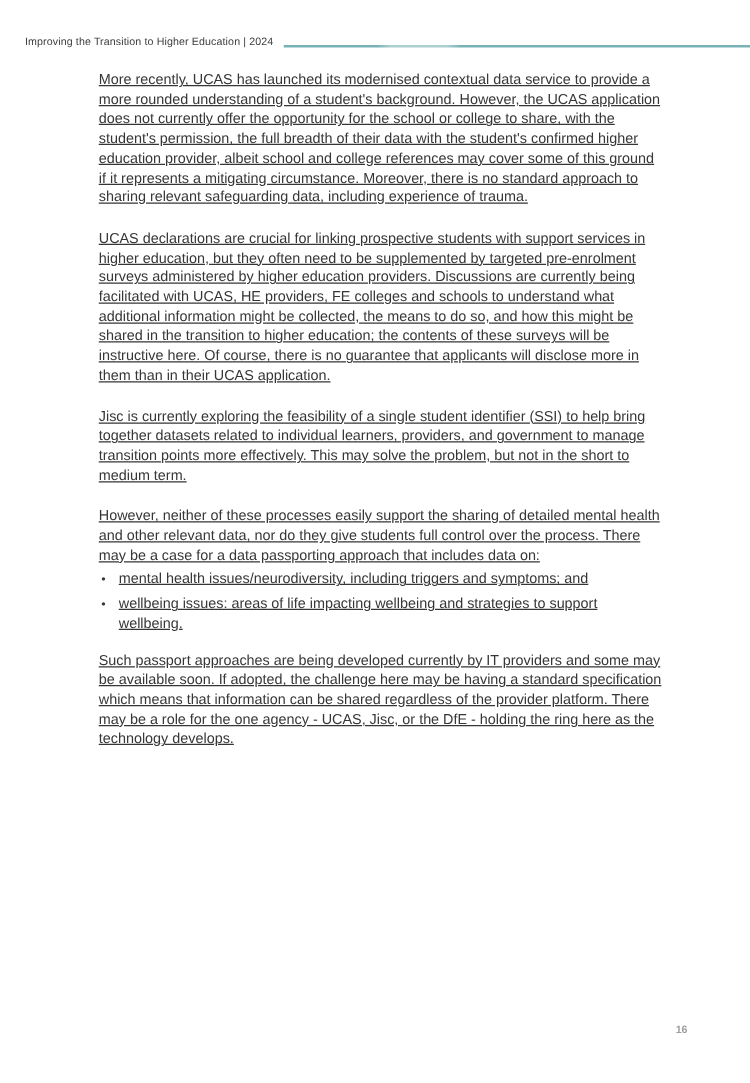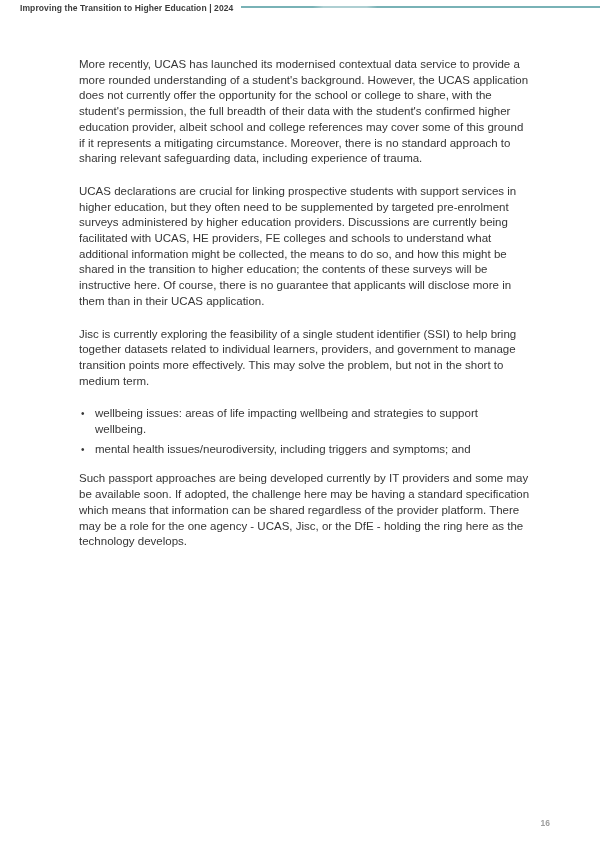--- a/index.html
+++ b/index.html
@@ -9,26 +9,25 @@
   body {
     width: 600px;
     height: 866px;
     background: #ffffff;
     font-family: "Liberation Sans", sans-serif;
     position: relative;
     overflow: hidden;
   }
   .page-header {
     position: absolute;
-    top: 3px;
+    top: 28px;
     left: 20px;
     right: 0;
     display: flex;
-    align-items: flex-start;
-    font-weight: bold;
+    align-items: flex-end;
   }
   .header-title {
     font-size: 8.5px;
     color: #3c3c3c;
     white-space: nowrap;
     letter-spacing: 0.1px;
   }
   .header-rule {
     flex: 1;
     height: 2px;
@@ -41,20 +40,21 @@
   }
   .content {
     position: absolute;
     top: 57px;
     left: 79px;
     width: 451px;
     font-size: 11.5px;
     line-height: 15.7px;
     color: #363636;
     text-align: left;
+    text-decoration: underline;
   }
   .content p {
     margin: 0 0 17px 0;
   }
   .content p.list-intro {
     margin-bottom: 3px;
   }
   ul.bullets {
     list-style: none;
     margin: 0 0 14px 0;
@@ -86,20 +86,21 @@
 
 <div class="page-header">
   <span class="header-title">Improving the Transition to Higher Education | 2024</span>
   <span class="header-rule"></span>
 </div>
 
 <div class="content">
   <p>More recently, UCAS has launched its modernised contextual data service to provide a more rounded understanding of a student's background. However, the UCAS application does not currently offer the opportunity for the school or college to share, with the student's permission, the full breadth of their data with the student's confirmed higher education provider, albeit school and college references may cover some of this ground if it represents a mitigating circumstance. Moreover, there is no standard approach to sharing relevant safeguarding data, including experience of trauma.</p>
   <p>UCAS declarations are crucial for linking prospective students with support services in higher education, but they often need to be supplemented by targeted pre-enrolment surveys administered by higher education providers. Discussions are currently being facilitated with UCAS, HE providers, FE colleges and schools to understand what additional information might be collected, the means to do so, and how this might be shared in the transition to higher education; the contents of these surveys will be instructive here. Of course, there is no guarantee that applicants will disclose more in them than in their UCAS application.</p>
   <p>Jisc is currently exploring the feasibility of a single student identifier (SSI) to help bring together datasets related to individual learners, providers, and government to manage transition points more effectively. This may solve the problem, but not in the short to medium term.</p>
+  <p class="list-intro">However, neither of these processes easily support the sharing of detailed mental health and other relevant data, nor do they give students full control over the process. There may be a case for a data passporting approach that includes data on:</p>
   <ul class="bullets">
+    <li>mental health issues/neurodiversity, including triggers and symptoms; and</li>
     <li>wellbeing issues: areas of life impacting wellbeing and strategies to support wellbeing.</li>
-    <li>mental health issues/neurodiversity, including triggers and symptoms; and</li>
   </ul>
   <p>Such passport approaches are being developed currently by IT providers and some may be available soon. If adopted, the challenge here may be having a standard specification which means that information can be shared regardless of the provider platform. There may be a role for the one agency - UCAS, Jisc, or the DfE - holding the ring here as the technology develops.</p>
 </div>
 
 <div class="page-number">16</div>
 
 </body></html>

